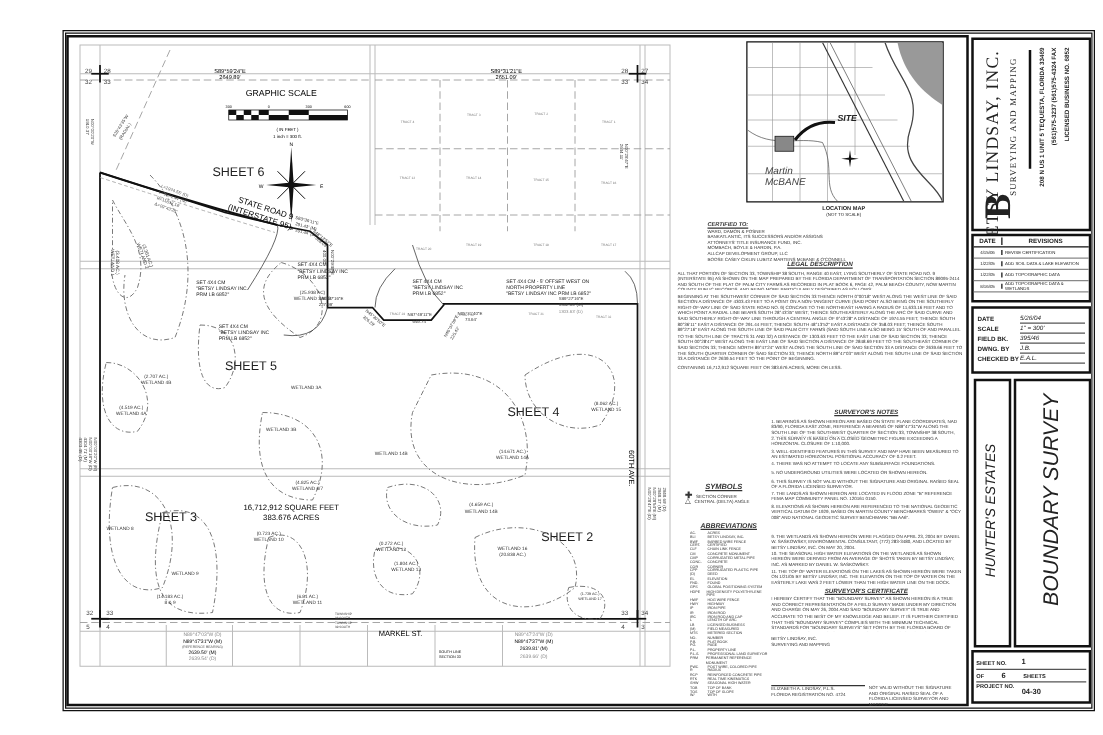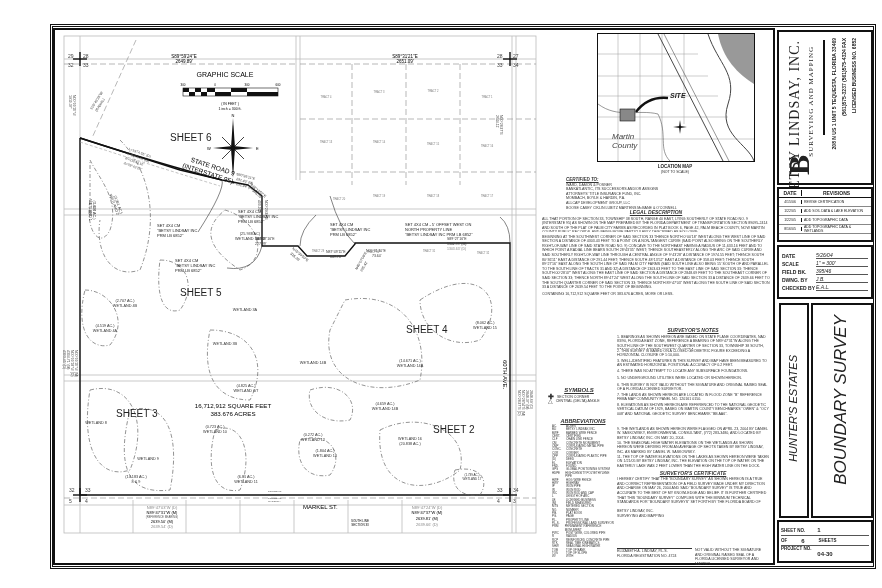--- a/index.html
+++ b/index.html
@@ -335,21 +335,21 @@
     <path d="M 120 0 L 156 0 L 156 50 C 140 40 125 25 120 0 Z" fill="#999"></path>
     <path d="M 0 70 C 20 85 40 75 60 80 C 70 100 60 115 72 127" stroke="#555" stroke-width="0.6" fill="none"></path>
     <rect x="22" y="75" width="15" height="12" fill="#888" stroke="#111" stroke-width="0.6"></rect>
     <path d="M 38 78 Q 50 62 70 64" stroke="#111" stroke-width="2.5" fill="none"></path>
     <g transform="translate(82 93)">
         <polygon points="0,-7 1,0 0,7 -1,0" fill="#111"></polygon>
         <polygon points="-7,0 0,-1 7,0 0,1" fill="#111"></polygon>
       </g>
   </svg>
   <span style="position:absolute;left:72px;top:58px;font-size:7px;font-style:italic;font-weight:bold;">SITE</span>
-  <span style="position:absolute;left:14px;top:98px;width:40px;font-size:8px;font-style:italic;color:#444;line-height:9px;">Martin County</span>
+  <span style="position:absolute;left:14px;top:98px;width:40px;font-size:8px;font-style:italic;color:#444;line-height:9px;">Martin McBANE</span>
 </div>
 <div style="position:absolute;left:597px;top:164px;width:156px;text-align:center;font-size:4.5px;font-weight:bold;">LOCATION MAP</div>
 <div style="position:absolute;left:597px;top:170px;width:156px;text-align:center;font-size:3.5px;">(NOT TO SCALE)</div>
 
 <div class="notes" style="left:566px;top:178px;width:200px;">
   <div style="font-weight:bold;font-style:italic;text-decoration:underline;font-size:4.5px;">CERTIFIED TO:</div>
   <div>WARD, DAMON &amp; POSNER</div>
   <div>BANKATLANTIC, ITS SUCCESSORS AND/OR ASSIGNS</div>
   <div>ATTORNEYS' TITLE INSURANCE FUND, INC.</div>
   <div>MOMBACH, BOYLE &amp; HARDIN, P.A.</div>

